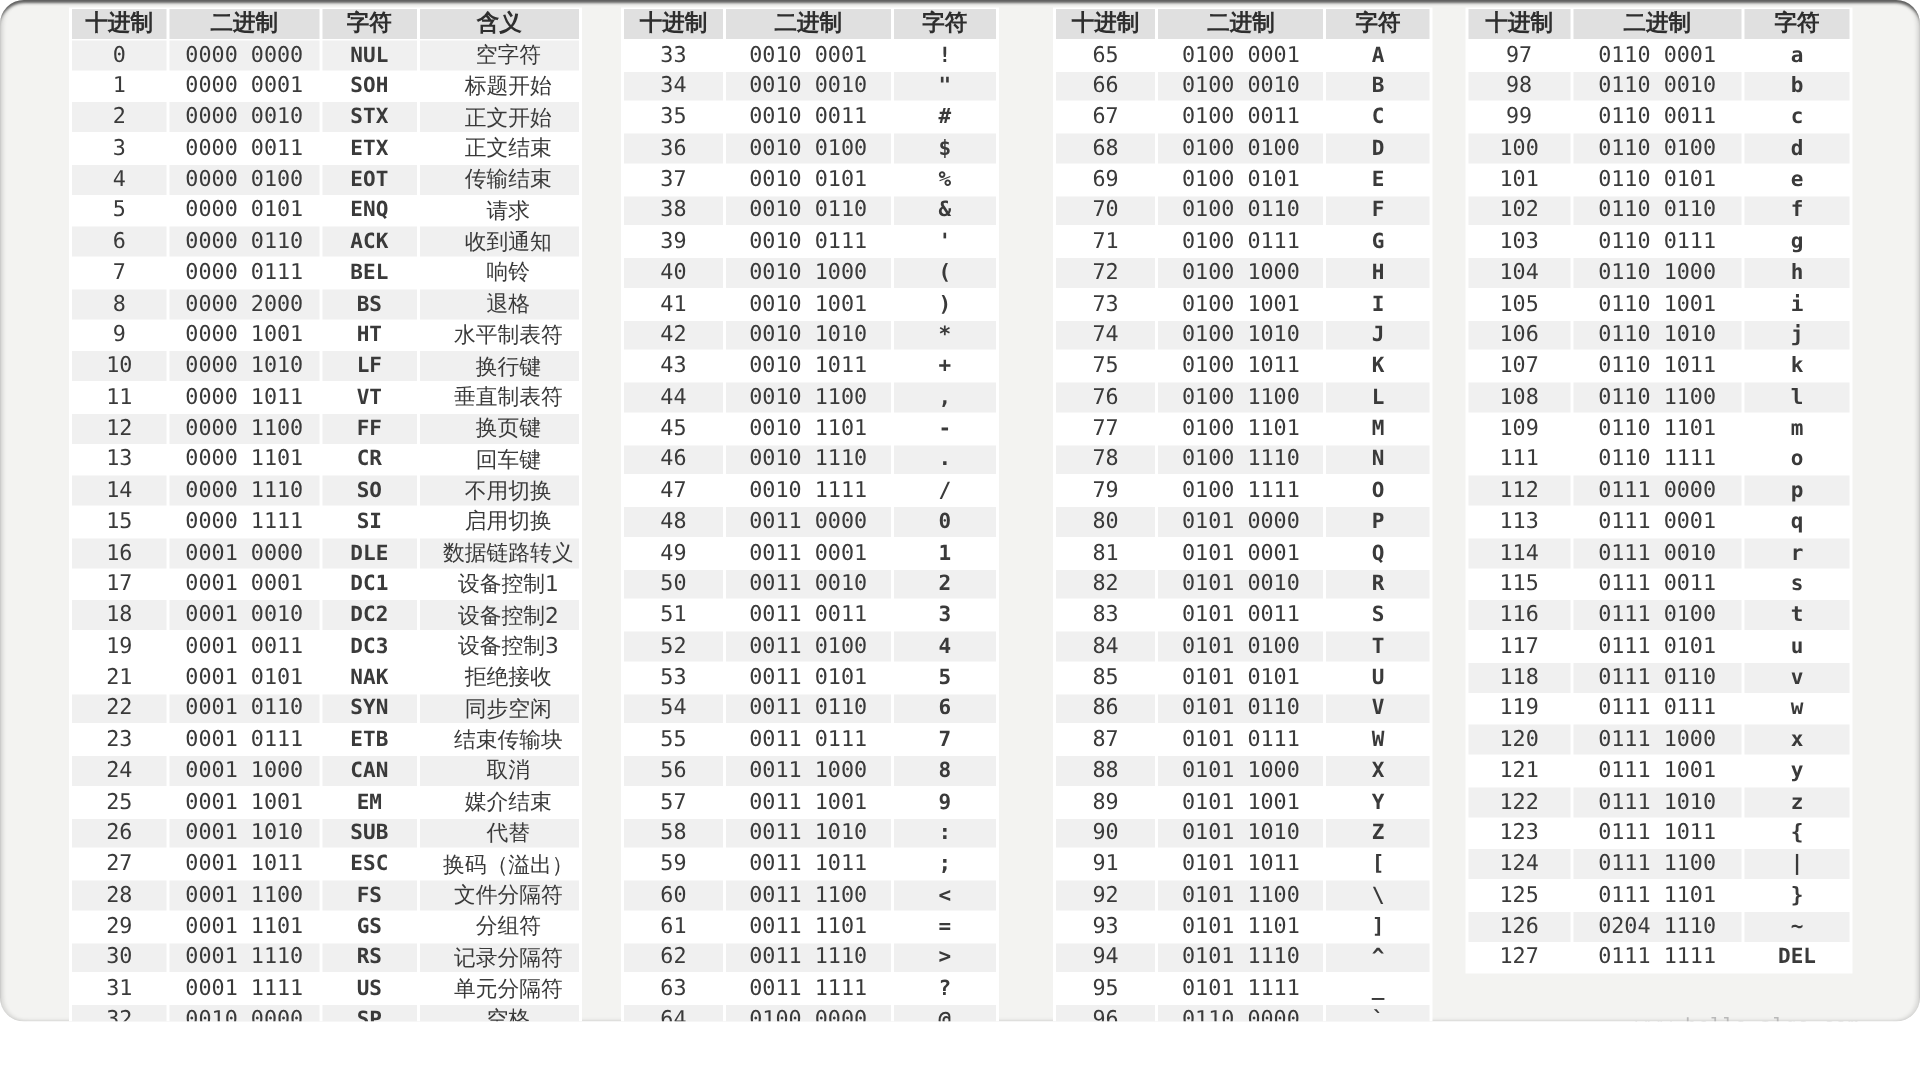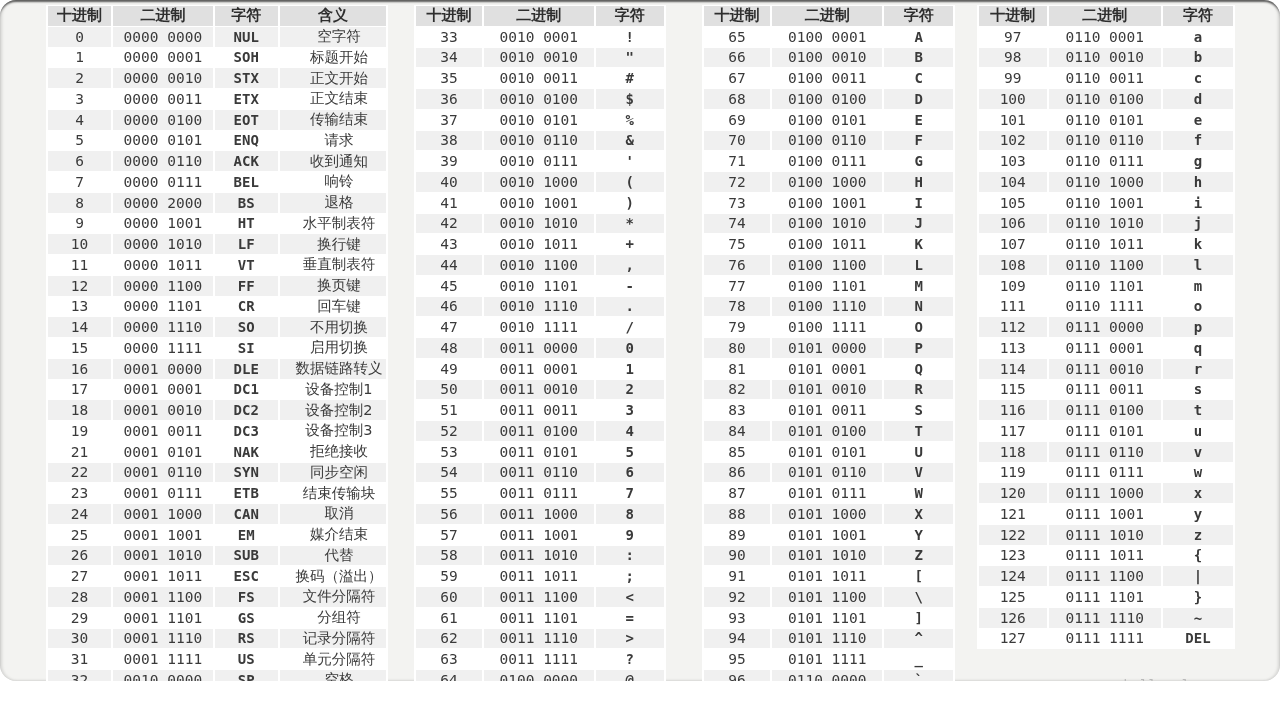--- a/index.html
+++ b/index.html
@@ -790,21 +790,21 @@
           <td class="col-bin">0111 1100</td>
           <td class="col-char">|</td>
         </tr>
         <tr>
           <td class="col-dec">125</td>
           <td class="col-bin">0111 1101</td>
           <td class="col-char">}</td>
         </tr>
         <tr class="shaded">
           <td class="col-dec">126</td>
-          <td class="col-bin">0111 1110</td>
+          <td class="col-bin">0204 1110</td>
           <td class="col-char">~</td>
         </tr>
         <tr>
           <td class="col-dec">127</td>
           <td class="col-bin">0111 1111</td>
           <td class="col-char">DEL</td>
         </tr>
       </tbody>
     </table>
   <div class="watermark">www.hello-algo.com</div>

